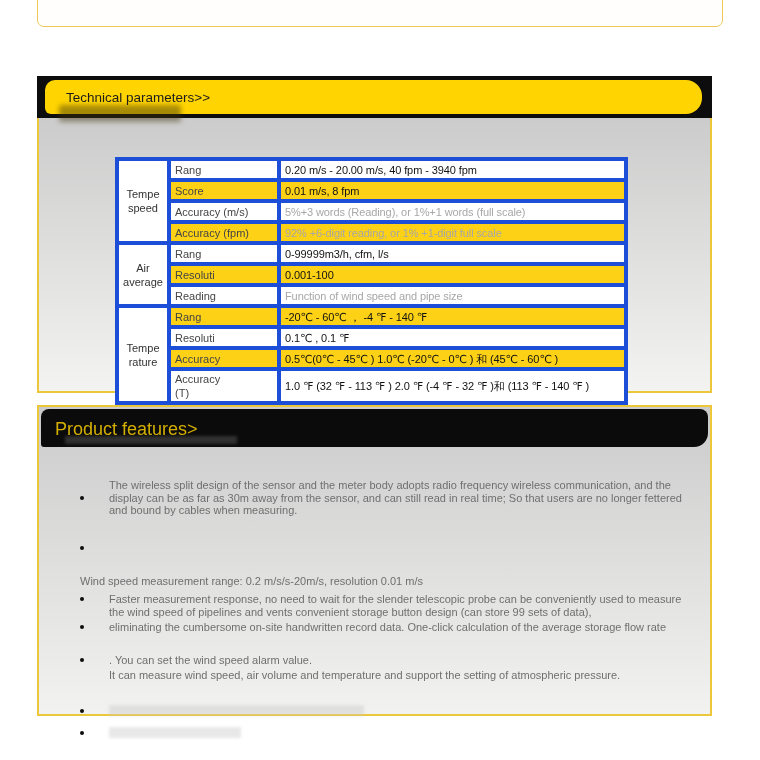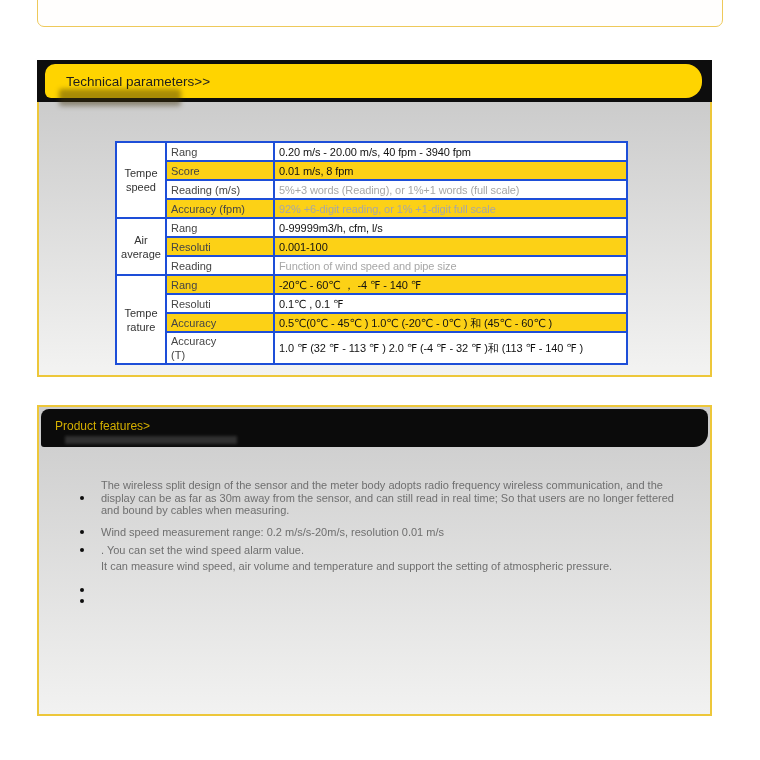--- a/index.html
+++ b/index.html
@@ -10,21 +10,21 @@
   
   .top-box{
     position:absolute;left:37px;top:-16px;width:684px;height:41px;
     border:1px solid #eec95a;border-radius:0 0 7px 7px;background:#fffefd;
   }
   
   .sec{
     position:absolute;left:37px;width:675px;box-sizing:border-box;
     border:2px solid #edc73a;
   }
-  .sec1{top:60px;height:317px;background:linear-gradient(#c6c6c6,#f3f3f2);}
+  .sec1{top:76px;height:317px;background:linear-gradient(#c6c6c6,#f3f3f2);}
   .sec2{top:405px;height:311px;background:linear-gradient(#cbcbcb,#f2f2f1);}
   
   .band{
     position:relative;height:42px;background:#0d0d0d;
     margin:-2px -2px 0 -2px;
   }
   .pill{
     position:absolute;left:8px;right:10px;top:4px;height:34px;
     background:#ffd400;border-radius:10px 16px 16px 6px;
     display:flex;align-items:center;padding-left:21px;box-sizing:border-box;
@@ -32,50 +32,50 @@
   }
   .smudge1{
     position:absolute;left:22px;top:29px;width:122px;height:17px;
     background:rgba(62,52,12,0.45);filter:blur(2.5px);border-radius:3px;
   }
   
   .band2{
     position:relative;height:38px;background:#0b0b0b;margin:2px 2px 0 2px;
     border-radius:8px 8px 14px 3px;
     padding:10px 1px 0 14px;box-sizing:border-box;
-    font-size:12px;color:#d4af00;
+    font-size:18px;color:#d4af00;
   }
   .smudge2{
     position:absolute;left:24px;top:27px;width:172px;height:8px;
     background:rgba(160,160,160,0.25);filter:blur(1.5px);
   }
   
   table.specs{
     margin:39px 0 0 76px;border-collapse:collapse;width:513px;
     background:#ffffff;border:2px solid #000;table-layout:fixed;
   }
   table.specs td{
-    border:2px solid #1d4ed8;font-size:11px;line-height:14px;
+    border:4px solid #1d4ed8;font-size:11px;line-height:14px;
     padding:1px 4px;height:15px;overflow:visible;
   }
   td.cat{width:40px;text-align:center;color:#333;white-space:pre-line;background:#fff;padding:1px 2px;}
   td.param{width:98px;color:#454545;background:#fff;}
   td.val{color:#121212;font-weight:normal;background:#fff;letter-spacing:-0.1px;}
   .hl{background:#fcd116 !important;}
   .muted{color:#a7a7a7 !important;font-weight:normal !important;}
   
   ul.fl{
     list-style:none;margin:0;padding:29px 28px 0 41px;
     display:flex;flex-direction:column;
   }
-  ul.fl li{display:flex;gap:17px;margin-top:3px;}
-  ul.fl li:nth-child(2){margin-top:9px;}
+  ul.fl li{display:flex;gap:25px;margin-top:3px;}
+  ul.fl li:nth-child(2){margin-top:25px;flex-direction:column;}
   ul.fl li:nth-child(3){margin-top:6px;}
-  ul.fl li:nth-child(5){margin-top:12px;}
-  ul.fl li:nth-child(6){text-decoration:underline;}
+  ul.fl li:nth-child(5){margin-top:20px;}
+  ul.fl li:nth-child(6){}
   ul.fl li:nth-child(7){margin-top:23px;}
   ul.fl li:nth-child(8){margin-top:11px;}
   .dot{width:4px;height:4px;border-radius:50%;background:#0d0d0d;flex:none;margin-top:4px;}
   ul.fl li:nth-child(1) .dot{align-self:center;margin-top:0;}
   .nodot{visibility:hidden;}
   .ftext{font-size:11px;line-height:12.5px;color:#6f6f6f;max-width:628px;}
   ul.fl li:nth-child(7) .ftext{width:255px;height:11px;background:#c6c6c6;opacity:.4;filter:blur(1.5px);}
   ul.fl li:nth-child(8) .ftext{width:132px;height:11px;background:#c6c6c6;opacity:.4;filter:blur(1.5px);}
 </style>
 </head>
@@ -95,21 +95,21 @@
         <tr>
           <td class="cat" rowspan="4">Tempe speed</td>
           <td class="param" style="white-space: pre-line;">Rang</td>
           <td class="val">0.20 m/s - 20.00 m/s, 40 fpm - 3940 fpm</td>
         </tr>
         <tr>
           <td class="param hl" style="white-space: pre-line;">Score</td>
           <td class="val hl">0.01 m/s, 8 fpm</td>
         </tr>
         <tr>
-          <td class="param" style="white-space: pre-line;">Reading (m/s)</td>
+          <td class="param" style="white-space: pre-line;">Accuracy (m/s)</td>
           <td class="val muted">5%+3 words (Reading), or 1%+1 words (full scale)</td>
         </tr>
         <tr>
           <td class="param hl" style="white-space: pre-line;">Accuracy (fpm)</td>
           <td class="val hl muted">92% +6-digit reading, or 1% +1-digit full scale</td>
         </tr>
         <tr>
           <td class="cat" rowspan="3">Air average</td>
           <td class="param" style="white-space: pre-line;">Rang</td>
           <td class="val">0-99999m3/h, cfm, l/s</td>
@@ -154,20 +154,28 @@
       <li>
         <span class="dot"></span>
         <span class="ftext">The wireless split design of the sensor and the meter body adopts radio frequency wireless communication, and the display can be as far as 30m away from the sensor, and can still read in real time; So that users are no longer fettered and bound by cables when measuring.</span>
       </li>
       <li>
         <span class="dot"></span>
         <span class="ftext">Wind speed measurement range: 0.2 m/s/s-20m/s, resolution 0.01 m/s</span>
       </li>
       <li>
         <span class="dot"></span>
+        <span class="ftext">Faster measurement response, no need to wait for the slender telescopic probe can be conveniently used to measure the wind speed of pipelines and vents convenient storage button design (can store 99 sets of data),</span>
+      </li>
+      <li>
+        <span class="dot"></span>
+        <span class="ftext">eliminating the cumbersome on-site handwritten record data. One-click calculation of the average storage flow rate</span>
+      </li>
+      <li>
+        <span class="dot"></span>
         <span class="ftext">. You can set the wind speed alarm value.</span>
       </li>
       <li>
         <span class="dot nodot"></span>
         <span class="ftext">It can measure wind speed, air volume and temperature and support the setting of atmospheric pressure.</span>
       </li>
       <li>
         <span class="dot"></span>
         <span class="ftext"></span>
       </li>

